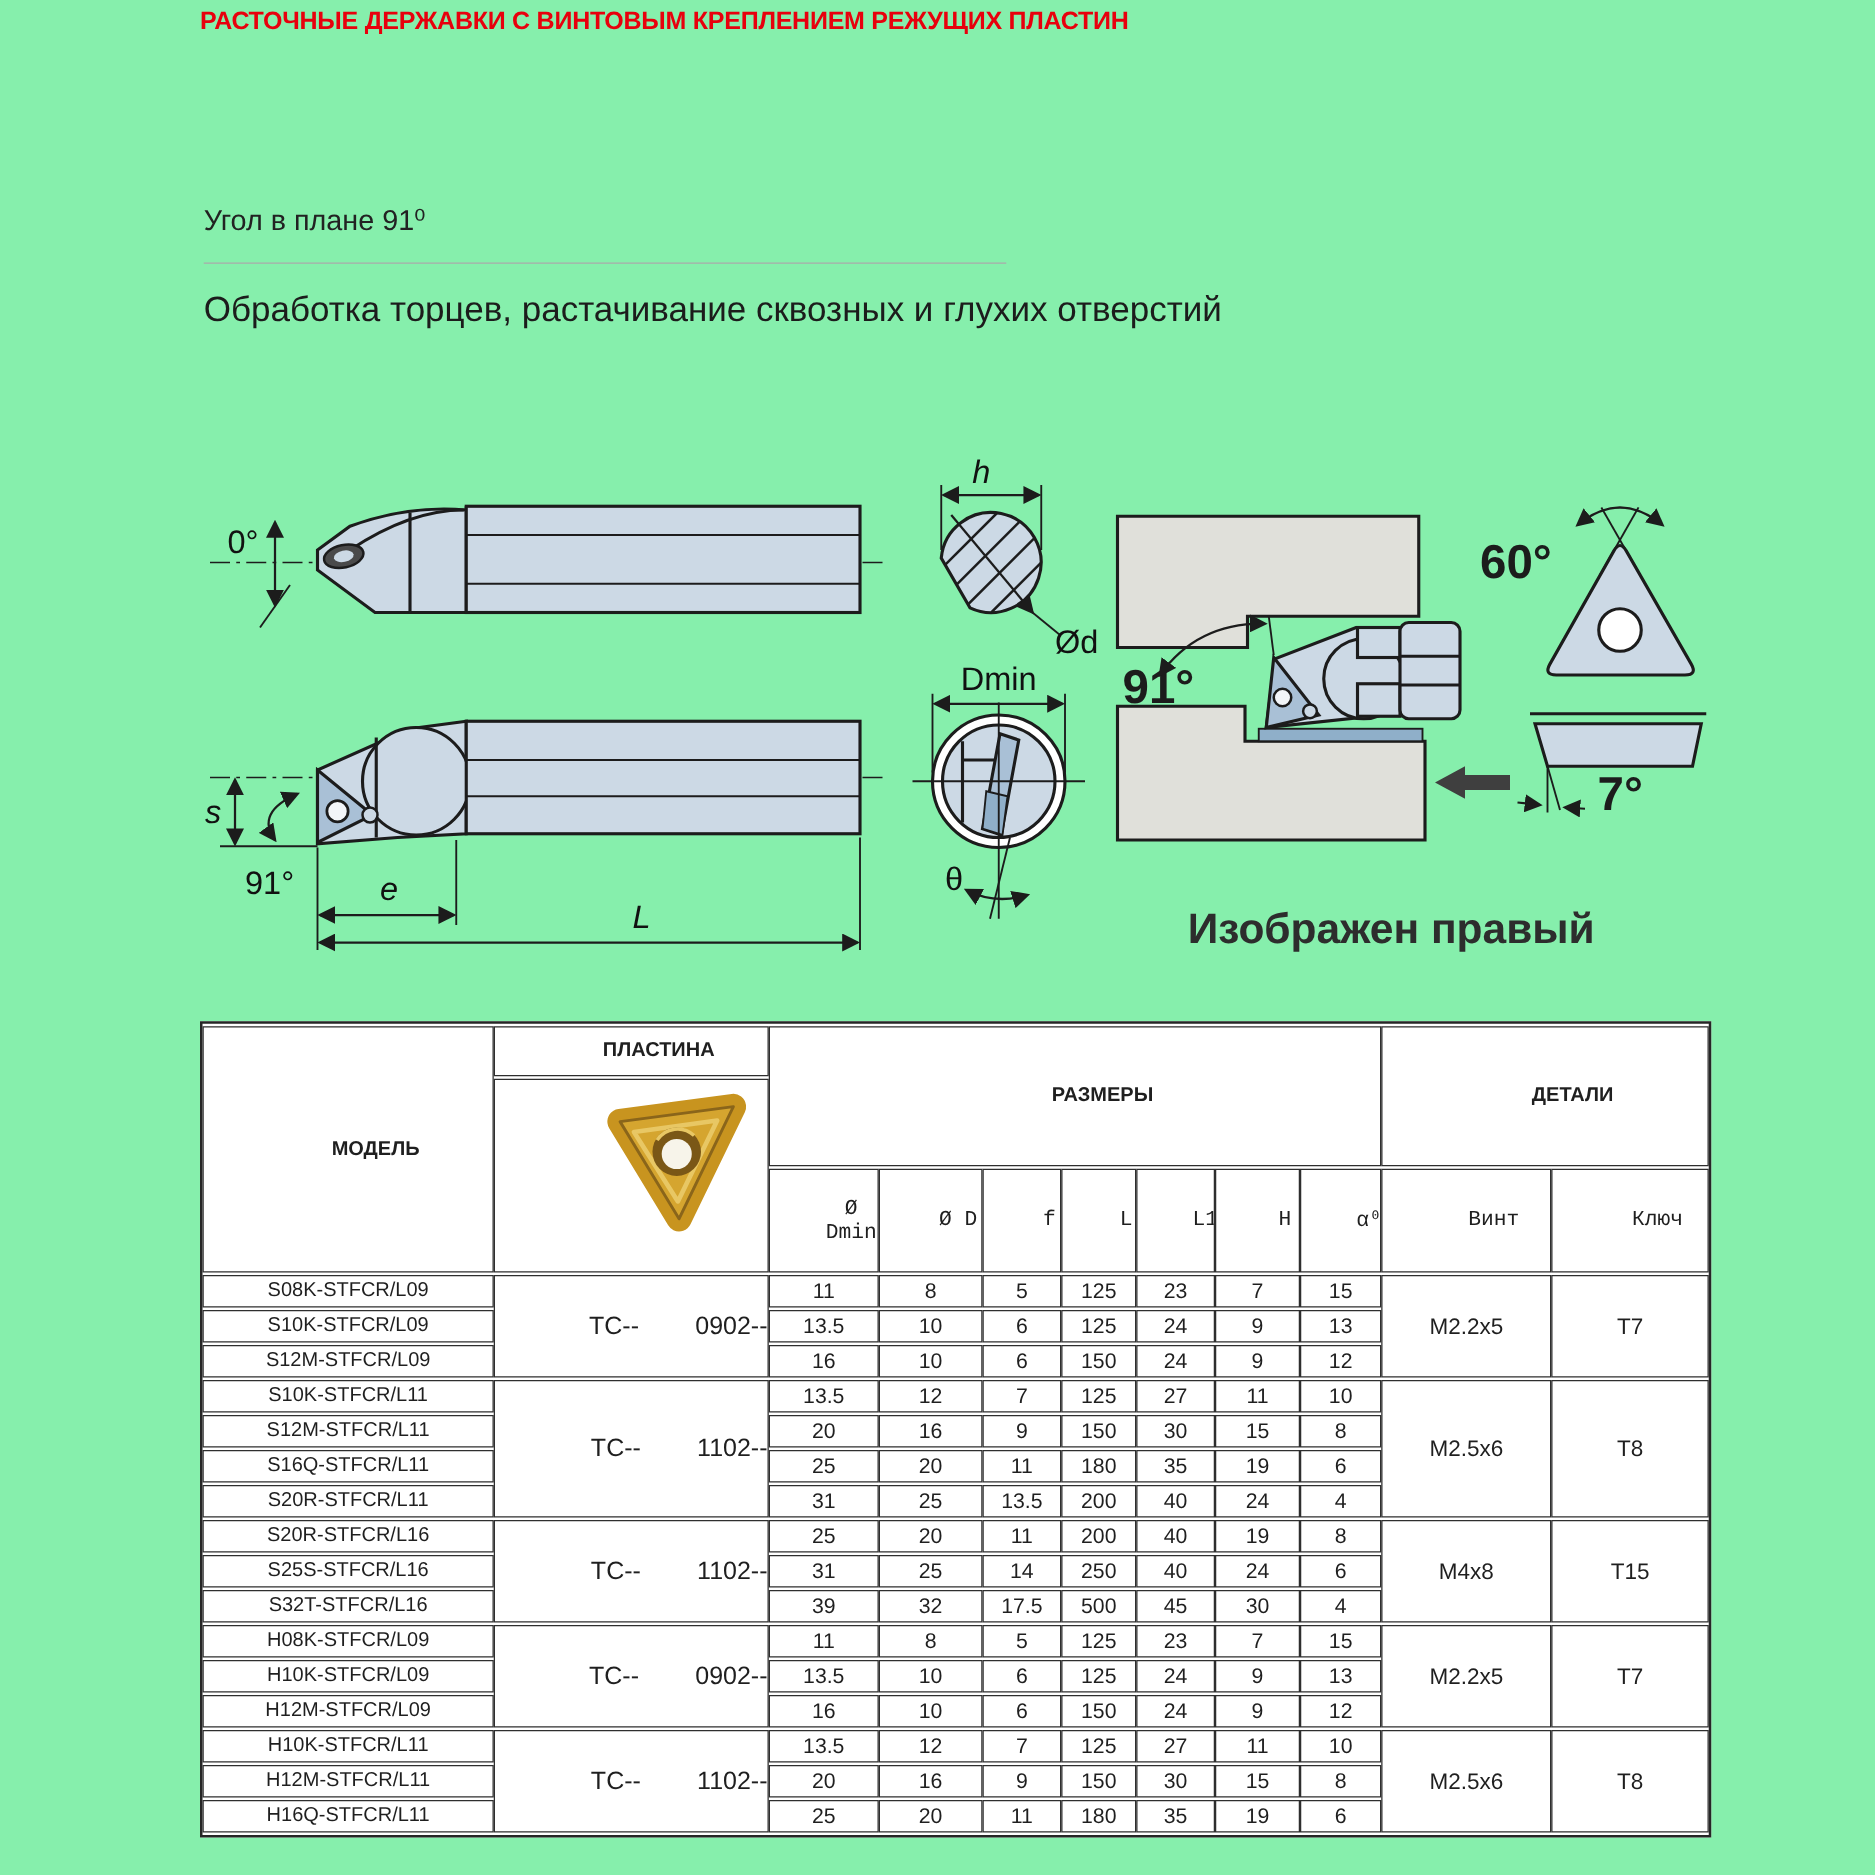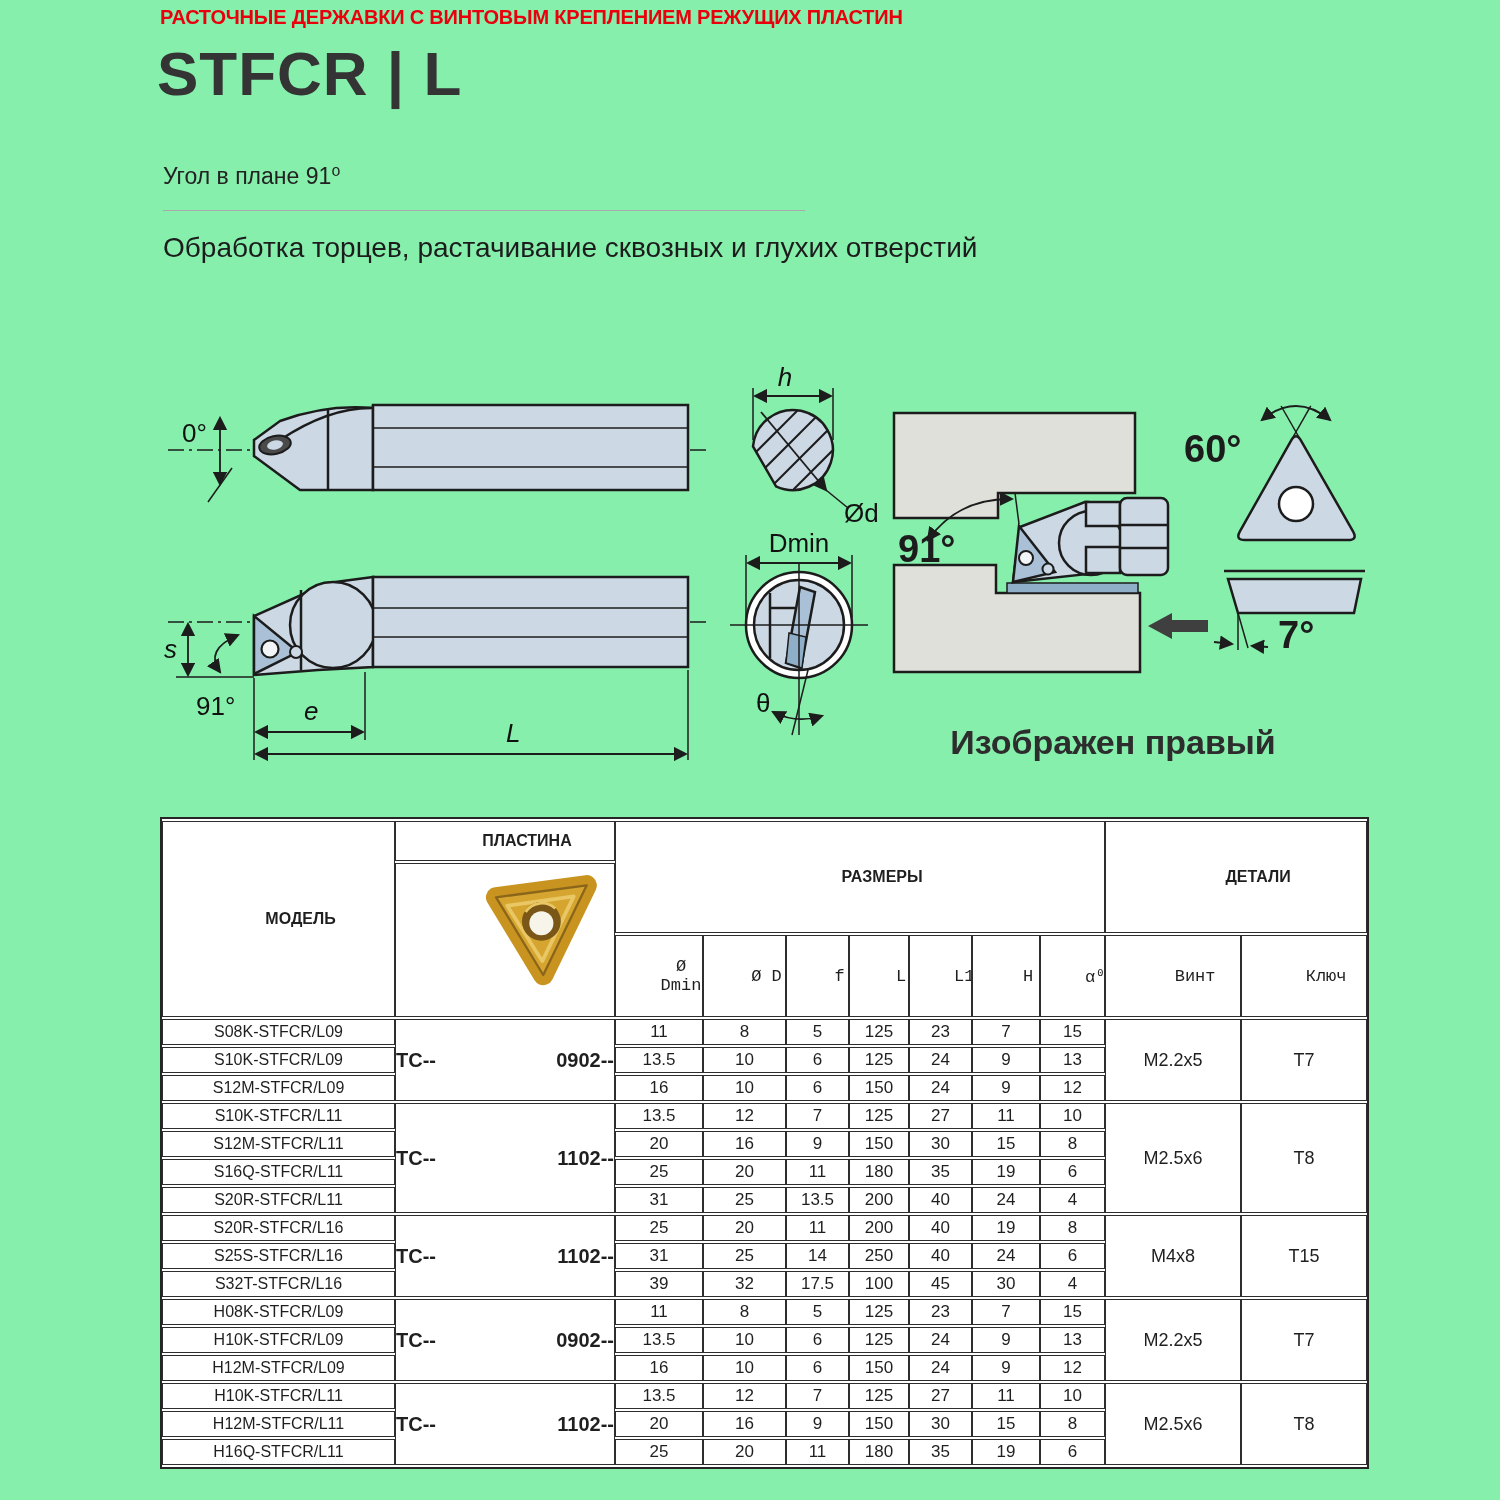--- a/index.html
+++ b/index.html
@@ -35,30 +35,29 @@
   td,th{border:1.6px solid #2e2e2e;text-align:center;vertical-align:middle;padding:0;
         font-family:"Liberation Sans","DejaVu Sans",sans-serif;color:#1f1f1f;overflow:hidden;}
   th{font-size:16px;font-weight:bold;padding-left:44px;}
   .sub{font-weight:normal;font-size:17px;font-family:Liberation Mono, monospace;}
   tr.h1{height:40px;} tr.h2{height:70px;} tr.h3{height:82px;}
   tbody tr{height:26px;}
   td.model{font-size:16px;}
   td.val{font-size:17px;}
   td.plate{font-size:20px;}
   td.detail{font-size:18px;}
-  .plate-wrap{display:flex;justify-content:space-between;gap:29px;font-weight:bold;}
+  .plate-wrap{display:flex;justify-content:flex-end;gap:45px;}
   .photo-cell{vertical-align:middle;}
 </style>
 </head>
 <body>
 
 <div class="page">
 
   <div class="abs eyebrow">РАСТОЧНЫЕ ДЕРЖАВКИ С ВИНТОВЫМ КРЕПЛЕНИЕМ РЕЖУЩИХ ПЛАСТИН</div>
-  <div class="abs title">STFCR | L</div>
   <div class="abs subtitle">Угол в плане 91⁰</div>
   <div class="abs rule"></div>
   <div class="abs descr">Обработка торцев, растачивание сквозных и глухих отверстий</div>
 
   <svg class="abs drawings" width="1240" height="440" viewBox="0 0 1240 440">
     <defs>
       <marker id="arr" viewBox="0 0 10 10" refX="8.5" refY="5" markerWidth="8" markerHeight="8" orient="auto-start-reverse">
           <path d="M0,0L10,5L0,10Z" fill="#1c1c1c"></path>
         </marker>
       <clipPath id="hclip">
@@ -345,21 +344,21 @@
           <td class="val">250</td>
           <td class="val">40</td>
           <td class="val">24</td>
           <td class="val">6</td>
         </tr>
         <tr>
           <td class="model">S32T-STFCR/L16</td>
           <td class="val">39</td>
           <td class="val">32</td>
           <td class="val">17.5</td>
-          <td class="val">100</td>
+          <td class="val">500</td>
           <td class="val">45</td>
           <td class="val">30</td>
           <td class="val">4</td>
         </tr>
 
         <tr>
           <td class="model">H08K-STFCR/L09</td>
           <td class="plate" rowspan="3">
             <div class="plate-wrap">
                 <span>TC--</span>

